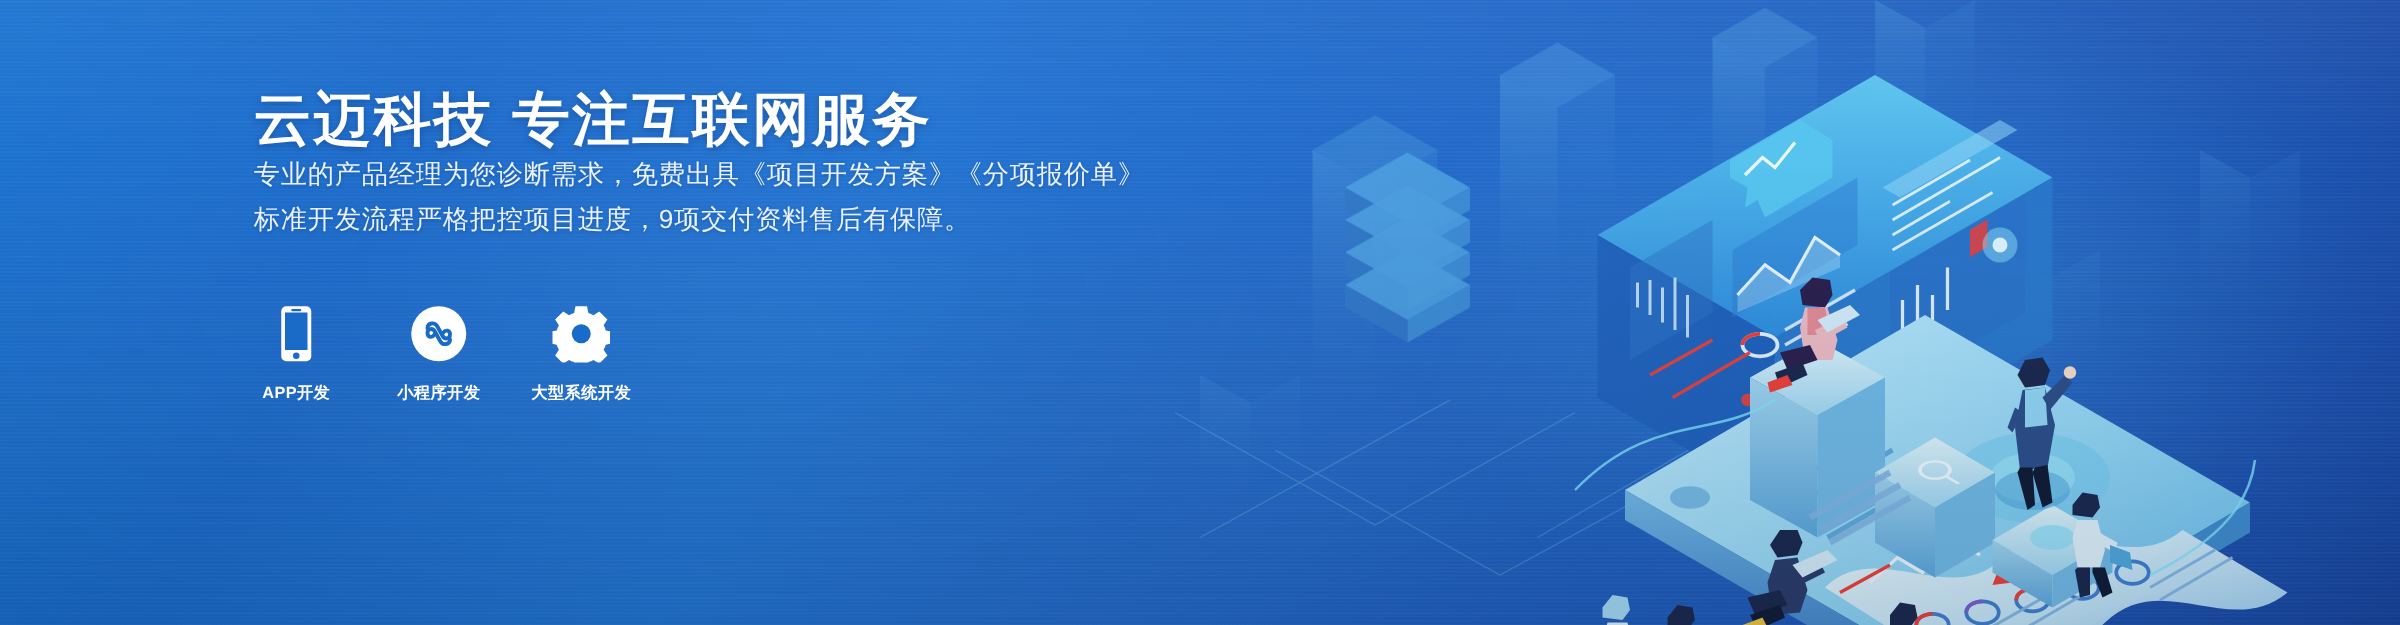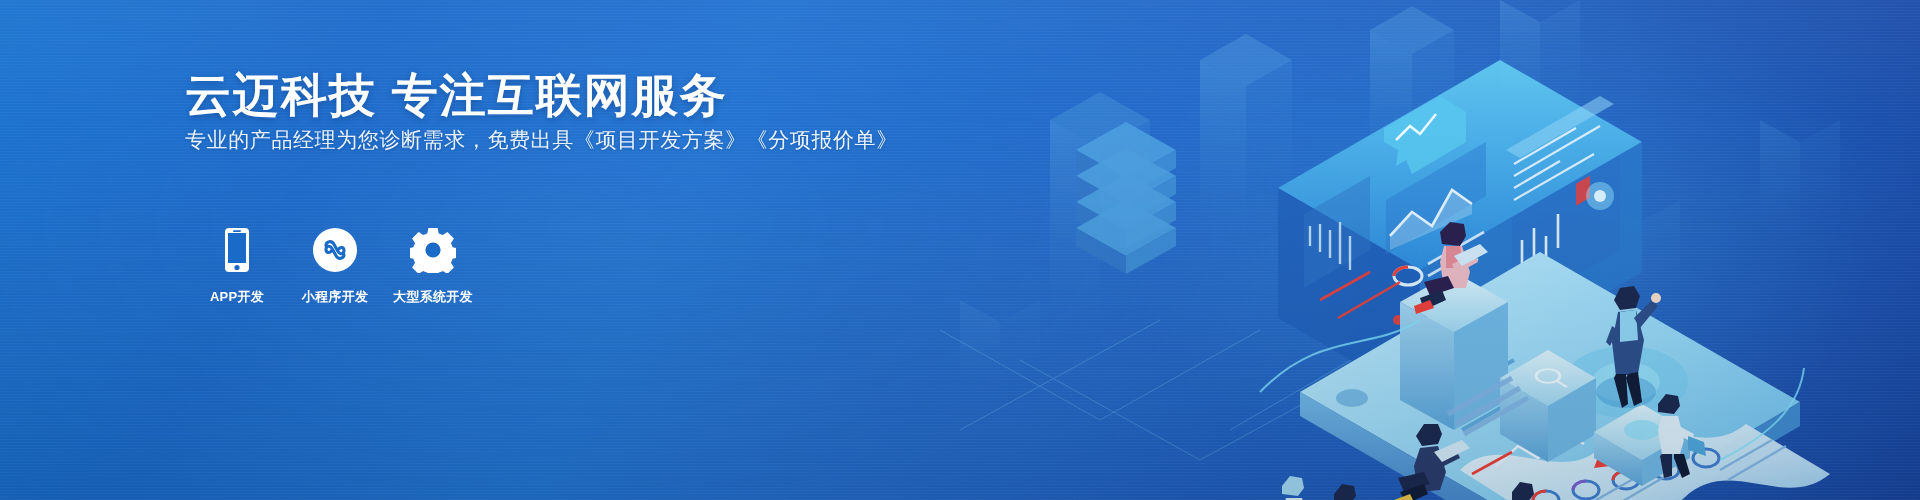--- a/index.html
+++ b/index.html
@@ -28,21 +28,21 @@
   #banner .vignette {
     position:absolute; inset:0;
     background: radial-gradient(ellipse 1400px 700px at 30% 45%, rgba(255,255,255,0.06) 0%, rgba(0,0,0,0.0) 60%),
                 linear-gradient(180deg, rgba(255,255,255,0.04) 0%, rgba(0,0,0,0.0) 25%, rgba(0,0,0,0.10) 100%);
     pointer-events:none;
   }
 
   
   #copy {
     position:absolute;
-    left:185px; top:68px;
+    left:203px; top:68px;
     width: 720px;
   }
   #headline {
     font-size: 46px;
     font-weight: bold;
     color: #ffffff;
     letter-spacing: 2px;
     line-height: 1.18;
     white-space: nowrap;
     text-shadow: 0 2px 6px rgba(8,40,100,0.35);
@@ -53,24 +53,24 @@
     line-height: 1.72;
     letter-spacing: 0.6px;
     white-space: nowrap;
     text-shadow: 0 1px 3px rgba(8,40,100,0.30);
   }
   #subcopy .line { display:block; }
 
   
   #services {
     position:absolute;
-    left:200px; top:224px;
+    left:200px; top:241px;
     display:flex;
     align-items:flex-start;
-    gap: 24px;
+    gap: 40px;
   }
   .service {
     width: 74px;
     display:flex;
     flex-direction:column;
     align-items:center;
   }
   .service .glyph {
     height: 52px;
     display:flex;
@@ -418,20 +418,21 @@
       </g>
     </svg>
   </div>
 
   <div class="vignette"></div>
 
   <div id="copy">
     <div id="headline">云迈科技 专注互联网服务</div>
     <div id="subcopy">
       <span class="line">专业的产品经理为您诊断需求，免费出具《项目开发方案》《分项报价单》</span>
+      <span class="line">标准开发流程严格把控项目进度，9项交付资料售后有保障。</span>
     </div>
   </div>
 
   <div id="services">
 
     <div class="service">
       <span class="glyph">
         <svg width="34" height="46" viewBox="0 0 34 46">
           <rect x="5" y="1" width="24" height="44" rx="4" ry="4" fill="#ffffff"></rect>
           <rect x="8" y="6" width="18" height="30" fill="#1a6ac7"></rect>

